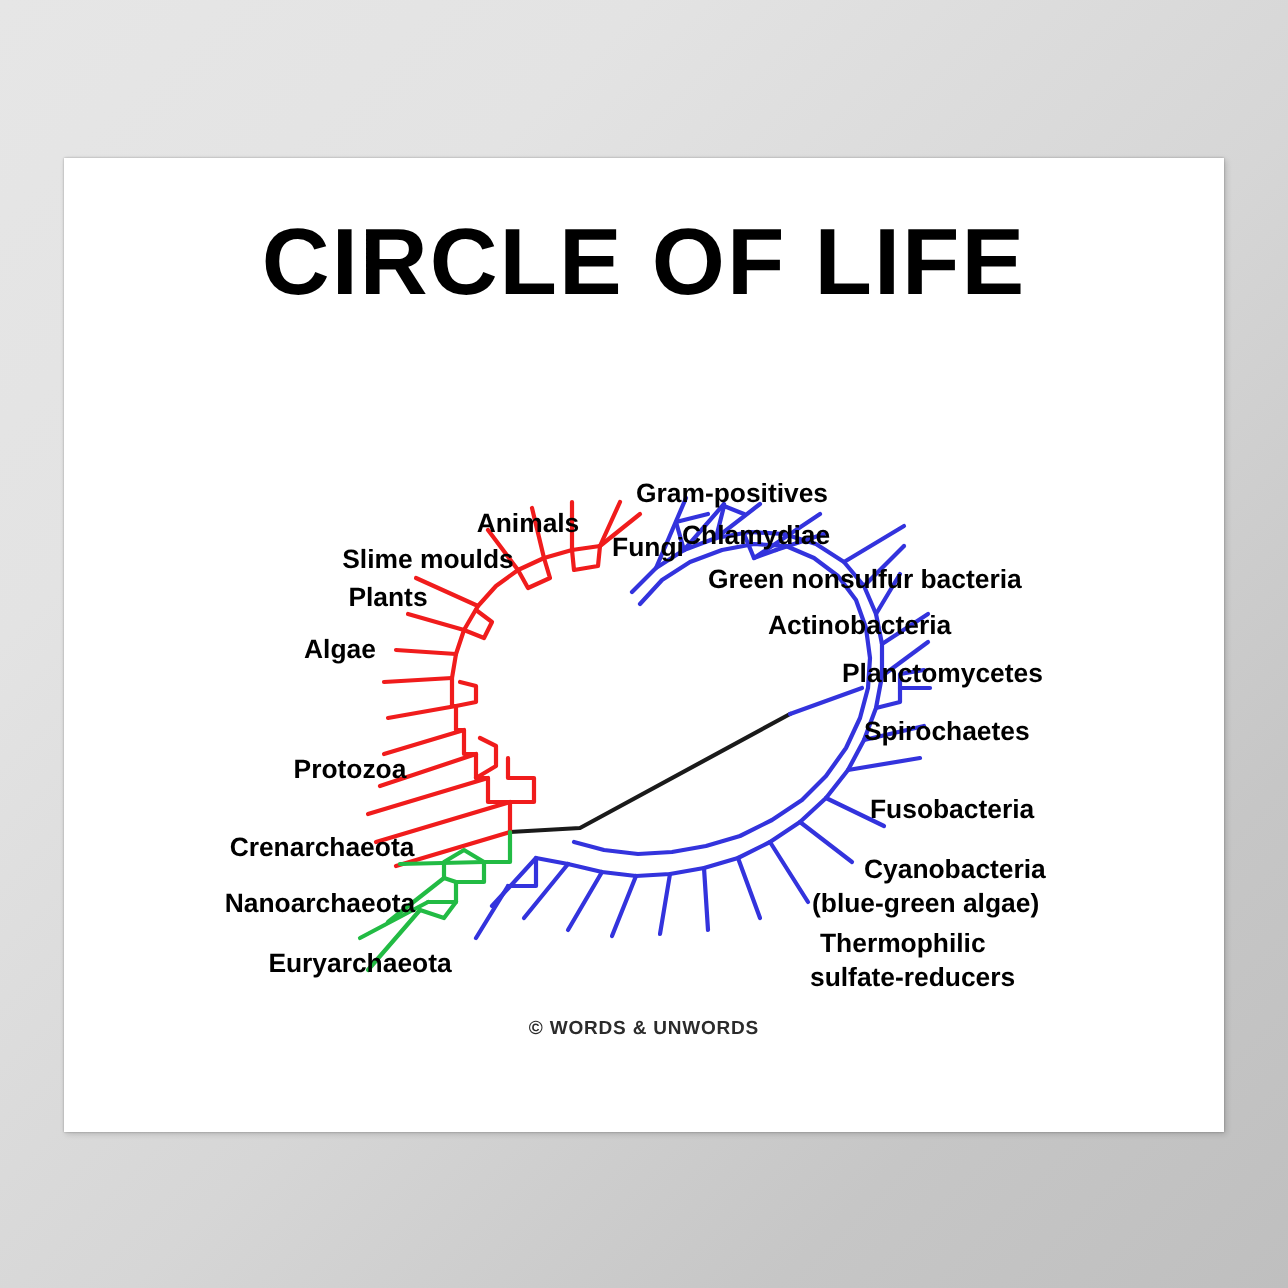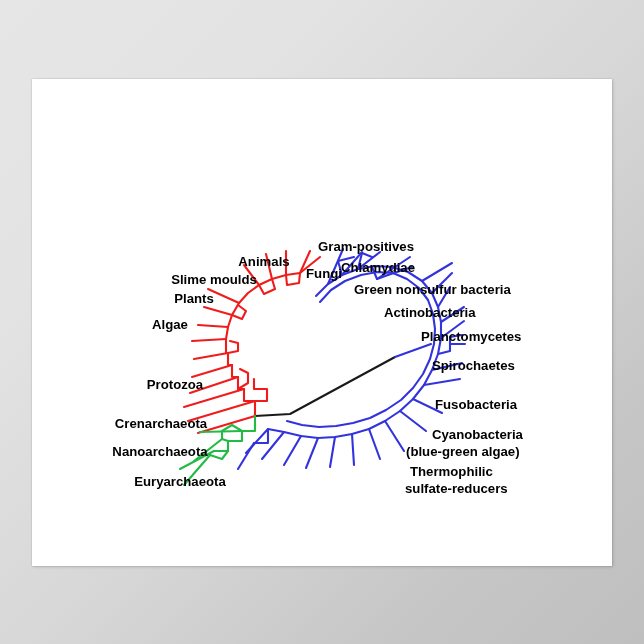--- a/index.html
+++ b/index.html
@@ -65,20 +65,21 @@
     fill: #000000;
   }
 </style>
 </head>
 <body>
 
 <div id="stage">
 
   <div id="poster">
 
+    <div id="poster-title">CIRCLE OF LIFE</div>
 
     <svg id="tree-svg" viewBox="0 0 580 370">
 
       <g>
         <path d="M 223 277 L 258 275 L 363 218" fill="none" stroke="#1a1a1a" stroke-width="2.1" stroke-linecap="round" stroke-linejoin="round"></path>
       </g>
 
       <g fill="none" stroke="#f01c1c" stroke-width="2.1" stroke-linecap="round" stroke-linejoin="round">
         <path d="M 223 277 L 223 262 L 212 262 L 212 250 L 206 250 L 206 238 L 200 238
                  L 200 226 L 196 226 L 196 214 L 194 214 L 194 200 L 196 188 L 200 176
@@ -183,15 +184,16 @@
         <text class="lbl" text-anchor="start" x="400" y="300">Cyanobacteria</text>
         <text class="lbl" text-anchor="start" x="374" y="317">(blue-green algae)</text>
         <text class="lbl" text-anchor="start" x="378" y="337">Thermophilic</text>
         <text class="lbl" text-anchor="start" x="373" y="354">sulfate-reducers</text>
         <text class="lbl" text-anchor="start" x="341" y="384">Acidobacteria</text>
         <text class="lbl" text-anchor="start" x="213" y="401">Proteobacteria</text>
       </g>
 
     </svg>
 
+    <div id="poster-credit">© WORDS &amp; UNWORDS</div>
 
   </div>
 </div>
 
 </body></html>

